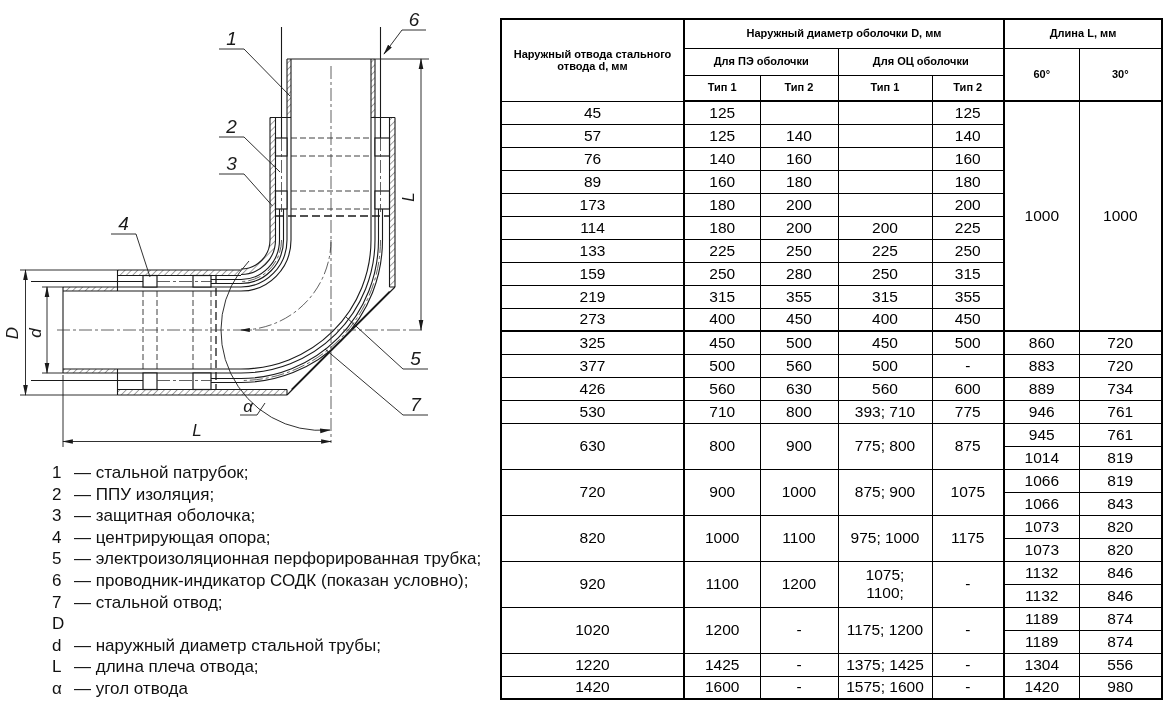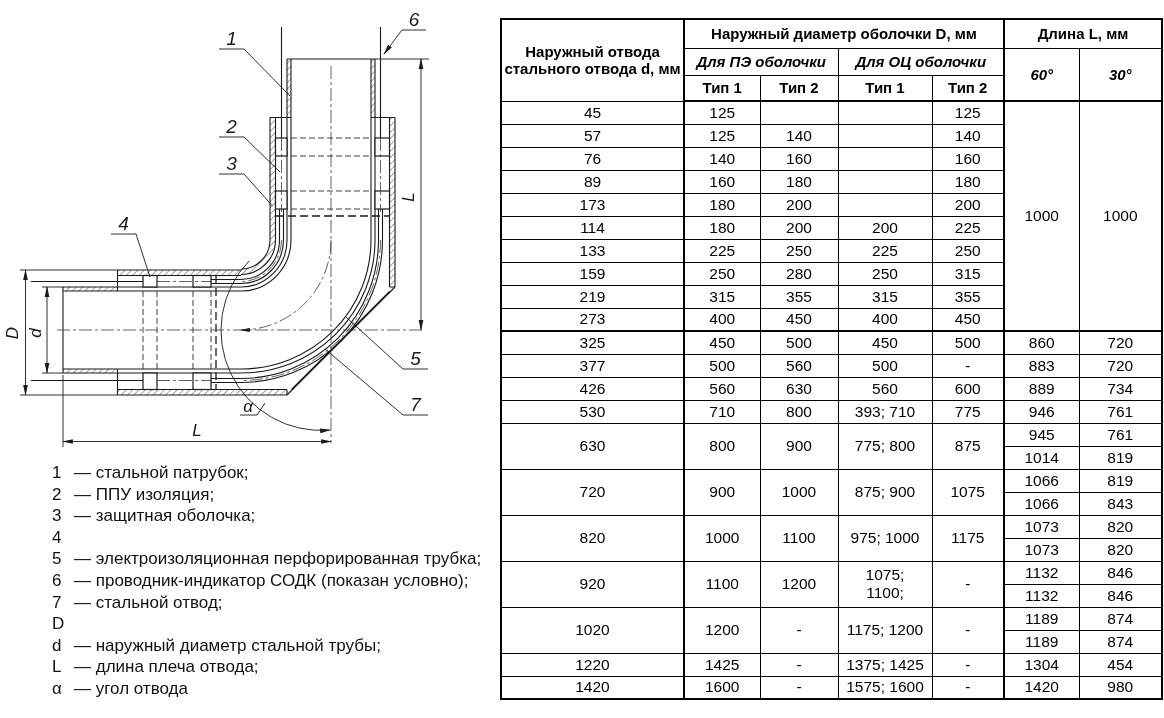--- a/index.html
+++ b/index.html
@@ -21,23 +21,23 @@
   
   .legend{position:absolute;left:52px;top:462px;font-size:17px;line-height:21.6px;color:#111;}
   .legend-row{display:flex;}
   .legend-sym{min-width:22px;}
 
   
   table.spec{position:absolute;left:500px;top:18px;width:661px;border-collapse:collapse;table-layout:fixed;
              border:2px solid #000;font-size:15px;}
   table.spec th,table.spec td{border:1px solid #000;text-align:center;vertical-align:middle;padding:0 2px;
              white-space:pre-line;overflow:hidden;line-height:1.15;}
-  table.spec th{font-weight:bold;font-size:15px;}
+  table.spec th{font-weight:bold;font-size:11px;}
   table.spec thead tr:nth-child(1){height:29px;}
-  table.spec thead tr:nth-child(2){height:27px;font-style:italic;}
+  table.spec thead tr:nth-child(2){height:27px;}
   table.spec thead tr:nth-child(3){height:26px;}
   table.spec tbody tr{height:23px;}
   table.spec tbody td{font-size:15.5px;}
   .hb{border-bottom-width:2px !important;}
   .bl2{border-left-width:2px !important;}
   table.spec tbody td.c1,table.spec tbody td.c5{border-left-width:2px;}
   table.spec tbody tr:nth-child(11) td{border-top-width:2px;}
 </style>
 </head>
 <body>
@@ -193,20 +193,21 @@
     <div class="legend-row">
       <span class="legend-sym">2</span>
       <span>— ППУ изоляция;</span>
     </div>
     <div class="legend-row">
       <span class="legend-sym">3</span>
       <span>— защитная оболочка;</span>
     </div>
     <div class="legend-row">
       <span class="legend-sym">4</span>
+      <span>— центрирующая опора;</span>
     </div>
     <div class="legend-row">
       <span class="legend-sym">5</span>
       <span>— электроизоляционная перфорированная трубка;</span>
     </div>
     <div class="legend-row">
       <span class="legend-sym">6</span>
       <span>— проводник-индикатор СОДК (показан условно);</span>
     </div>
     <div class="legend-row">
@@ -434,21 +435,21 @@
         <td class="c5">1189</td>
         <td class="c6">874</td>
       </tr>
       <tr>
         <td class="c0">1220</td>
         <td class="c1">1425</td>
         <td class="c2">-</td>
         <td class="c3">1375; 1425</td>
         <td class="c4">-</td>
         <td class="c5">1304</td>
-        <td class="c6">454</td>
+        <td class="c6">556</td>
       </tr>
       <tr>
         <td class="c0">1420</td>
         <td class="c1">1600</td>
         <td class="c2">-</td>
         <td class="c3">1575; 1600</td>
         <td class="c4">-</td>
         <td class="c5">1420</td>
         <td class="c6">980</td>
       </tr>

